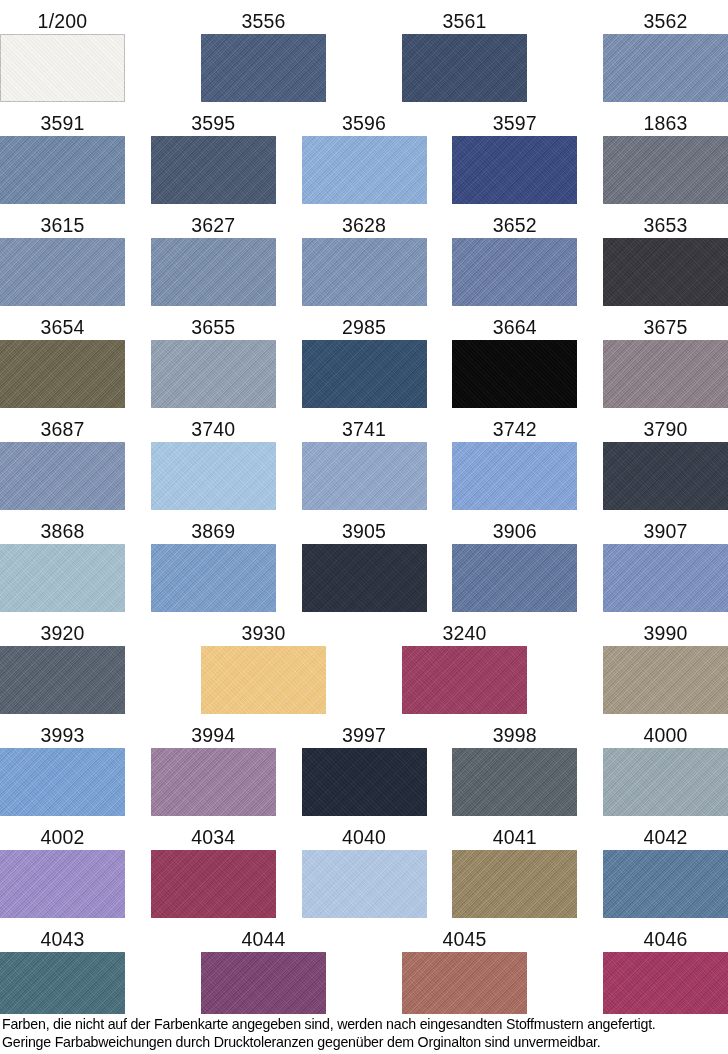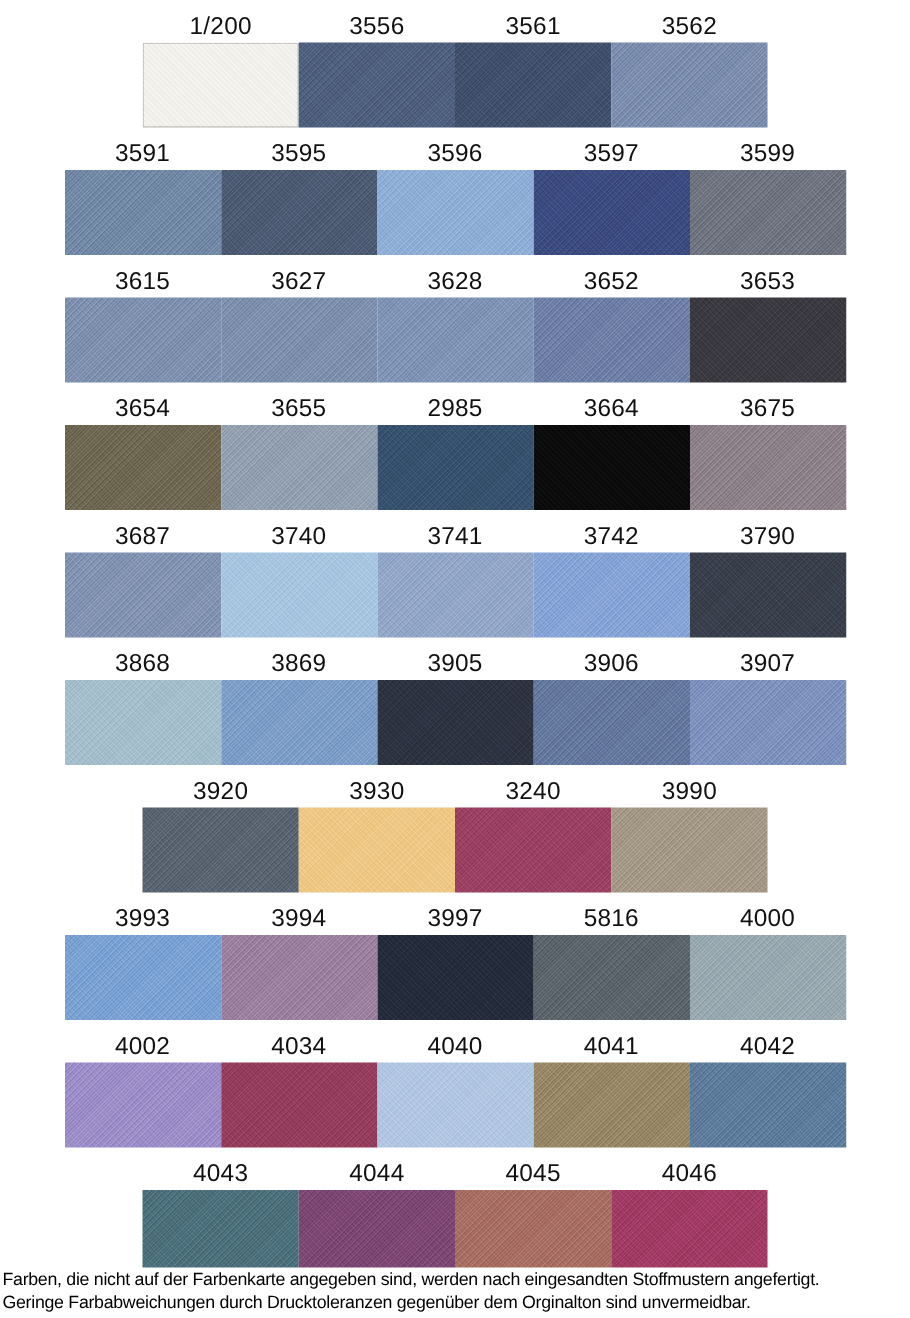--- a/index.html
+++ b/index.html
@@ -27,21 +27,21 @@
   .swatch-grid {
     position: relative;
     width: 728px;
   }
 
   .chart-row {
     position: relative;
     height: 102px;
     width: 728px;
     display: flex;
-    justify-content: center;
+    justify-content: space-between;
     align-items: flex-end;
   }
 
   .swatch-cell {
     position: relative;
     width: 125px;
     height: 100px;
     display: flex;
     flex-direction: column;
     align-items: center;
@@ -168,21 +168,21 @@
         </div>
         <div class="swatch-cell">
           <div class="swatch-label">3596</div>
           <div class="swatch-chip" style="background-color: rgb(143, 176, 218);"></div>
         </div>
         <div class="swatch-cell">
           <div class="swatch-label">3597</div>
           <div class="swatch-chip" style="background-color: rgb(59, 74, 128);"></div>
         </div>
         <div class="swatch-cell">
-          <div class="swatch-label">3599</div>
+          <div class="swatch-label">1863</div>
           <div class="swatch-chip" style="background-color: rgb(111, 116, 128);"></div>
         </div>
       </div>
       <div class="chart-row">
         <div class="swatch-cell">
           <div class="swatch-label">3615</div>
           <div class="swatch-chip" style="background-color: rgb(126, 145, 176);"></div>
         </div>
         <div class="swatch-cell">
           <div class="swatch-label">3627</div>
@@ -292,21 +292,21 @@
         </div>
         <div class="swatch-cell">
           <div class="swatch-label">3994</div>
           <div class="swatch-chip" style="background-color: rgb(157, 128, 160);"></div>
         </div>
         <div class="swatch-cell">
           <div class="swatch-label">3997</div>
           <div class="swatch-chip" style="background-color: rgb(34, 42, 58);"></div>
         </div>
         <div class="swatch-cell">
-          <div class="swatch-label">5816</div>
+          <div class="swatch-label">3998</div>
           <div class="swatch-chip" style="background-color: rgb(91, 100, 107);"></div>
         </div>
         <div class="swatch-cell">
           <div class="swatch-label">4000</div>
           <div class="swatch-chip" style="background-color: rgb(154, 170, 178);"></div>
         </div>
       </div>
       <div class="chart-row">
         <div class="swatch-cell">
           <div class="swatch-label">4002</div>

